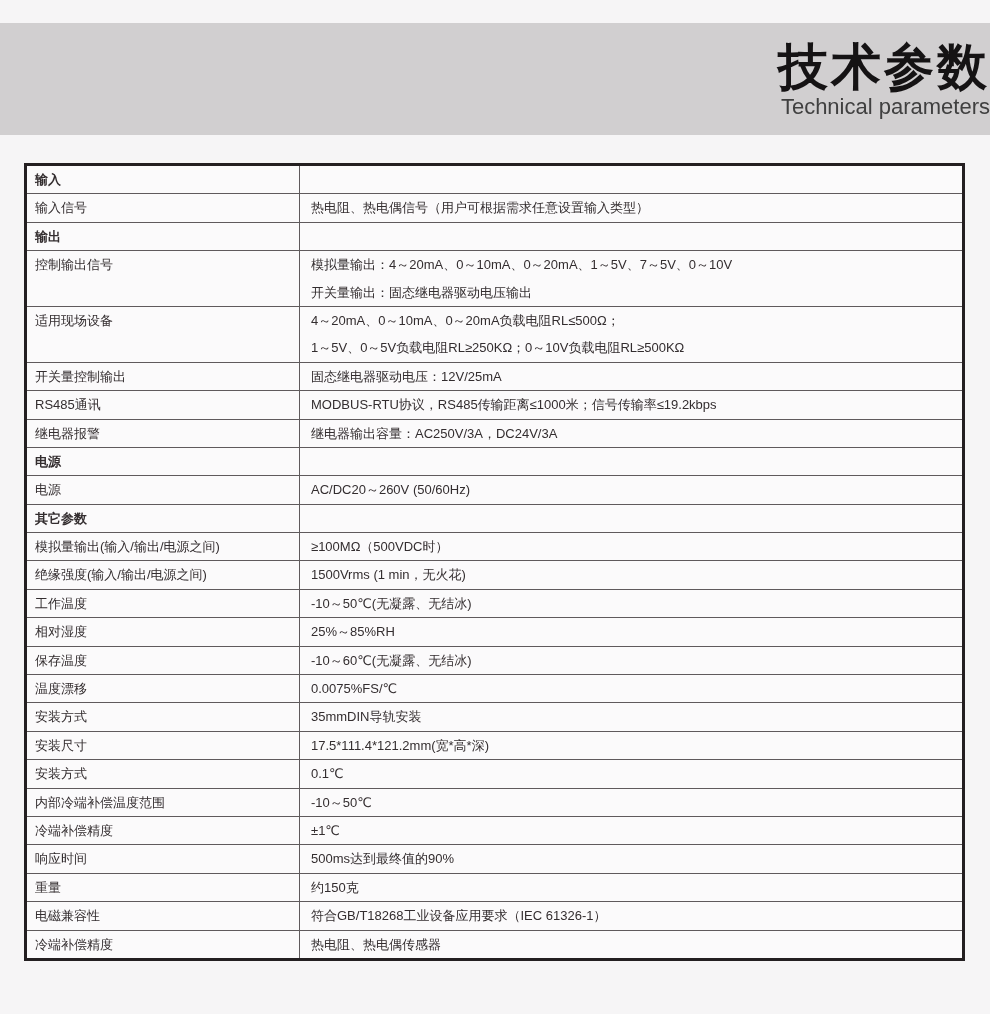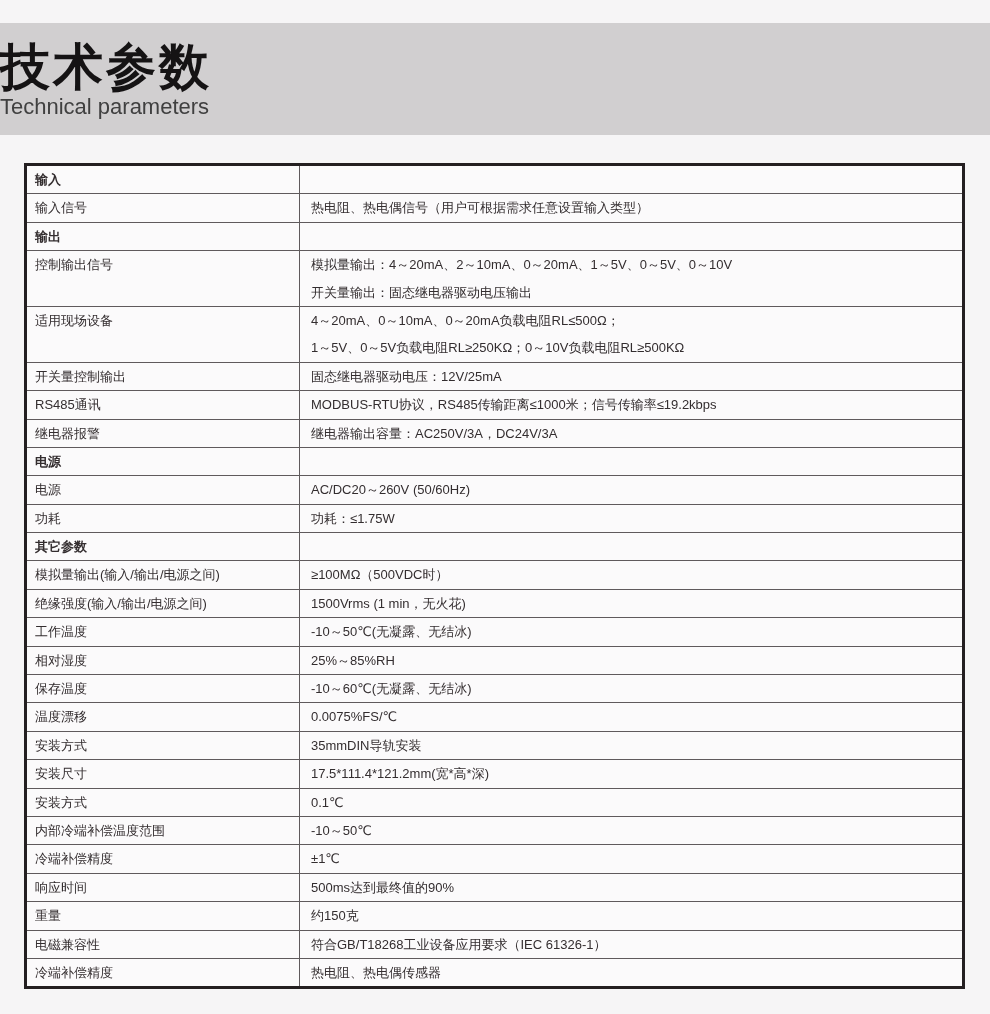--- a/index.html
+++ b/index.html
@@ -19,22 +19,23 @@
     font-family:"Liberation Sans","DejaVu Sans",sans-serif;
     color:var(--text);
     overflow:hidden;
   }
   .top-strip{height:23px;background:var(--page-bg);}
   .hero{
     height:112px;
     background:var(--band-bg);
     display:flex;
     flex-direction:column;
-    align-items:flex-start;
+    align-items:flex-end;
     justify-content:center;
+    padding-left:19px;
   }
   .hero-title{
     font-size:50px;
     font-weight:bold;
     color:var(--title);
     letter-spacing:3px;
     line-height:54px;
   }
   .hero-subtitle{
     font-size:22px;
@@ -109,21 +110,21 @@
           </td>
           <td class="c2">
             <div class="cell-line"></div>
           </td>
         </tr>
         <tr>
           <td class="c1">
             <div class="cell-line">控制输出信号</div>
           </td>
           <td class="c2">
-            <div class="cell-line">模拟量输出：4～20mA、2～10mA、0～20mA、1～5V、0～5V、0～10V</div>
+            <div class="cell-line">模拟量输出：4～20mA、0～10mA、0～20mA、1～5V、7～5V、0～10V</div>
             <div class="cell-line">开关量输出：固态继电器驱动电压输出</div>
           </td>
         </tr>
         <tr>
           <td class="c1">
             <div class="cell-line">适用现场设备</div>
           </td>
           <td class="c2">
             <div class="cell-line">4～20mA、0～10mA、0～20mA负载电阻RL≤500Ω；</div>
             <div class="cell-line">1～5V、0～5V负载电阻RL≥250KΩ；0～10V负载电阻RL≥500KΩ</div>
@@ -160,28 +161,20 @@
           <td class="c2">
             <div class="cell-line"></div>
           </td>
         </tr>
         <tr>
           <td class="c1">
             <div class="cell-line">电源</div>
           </td>
           <td class="c2">
             <div class="cell-line">AC/DC20～260V (50/60Hz)</div>
-          </td>
-        </tr>
-        <tr>
-          <td class="c1">
-            <div class="cell-line">功耗</div>
-          </td>
-          <td class="c2">
-            <div class="cell-line">功耗：≤1.75W</div>
           </td>
         </tr>
         <tr>
           <td class="c1 sec">
             <div class="cell-line">其它参数</div>
           </td>
           <td class="c2">
             <div class="cell-line"></div>
           </td>
         </tr>

